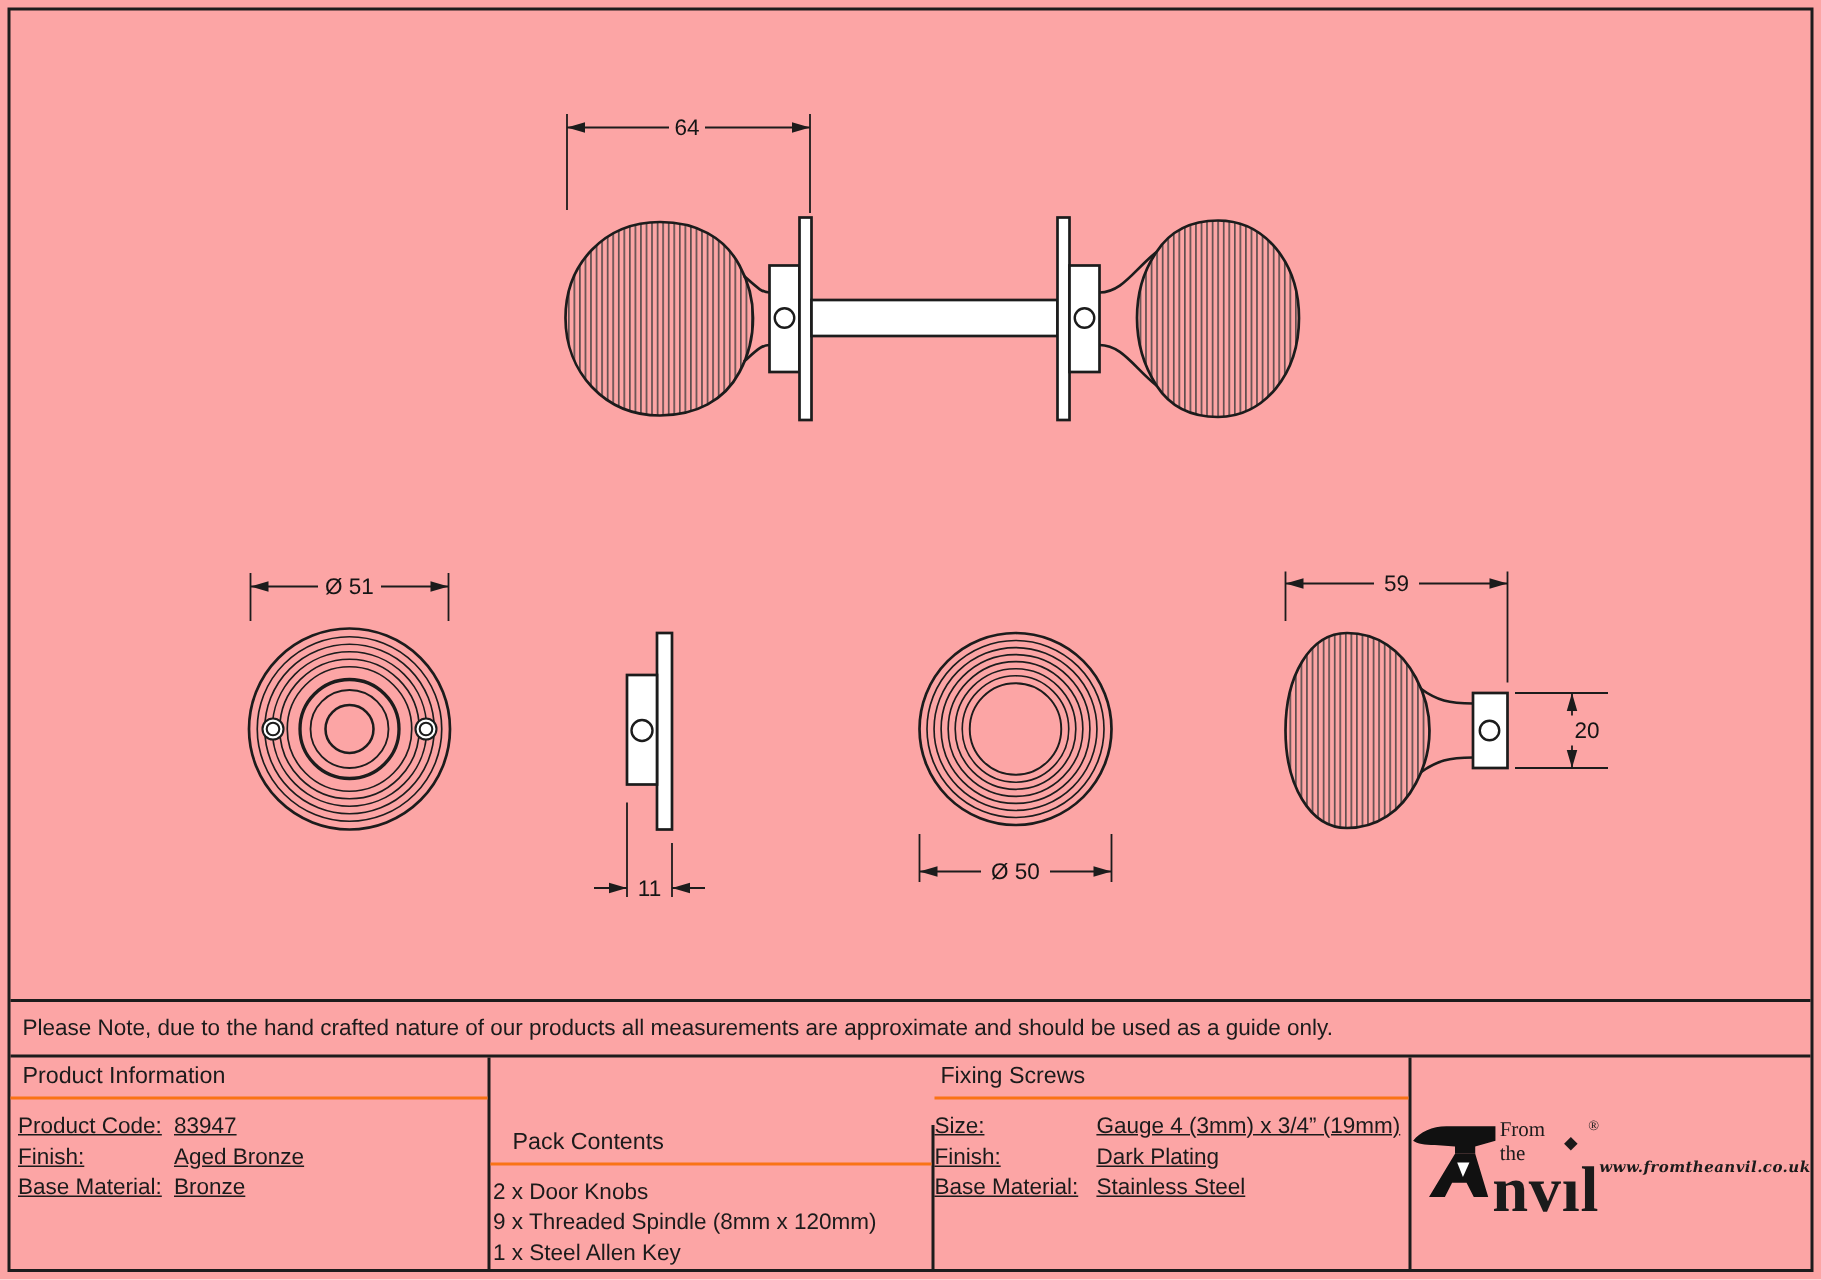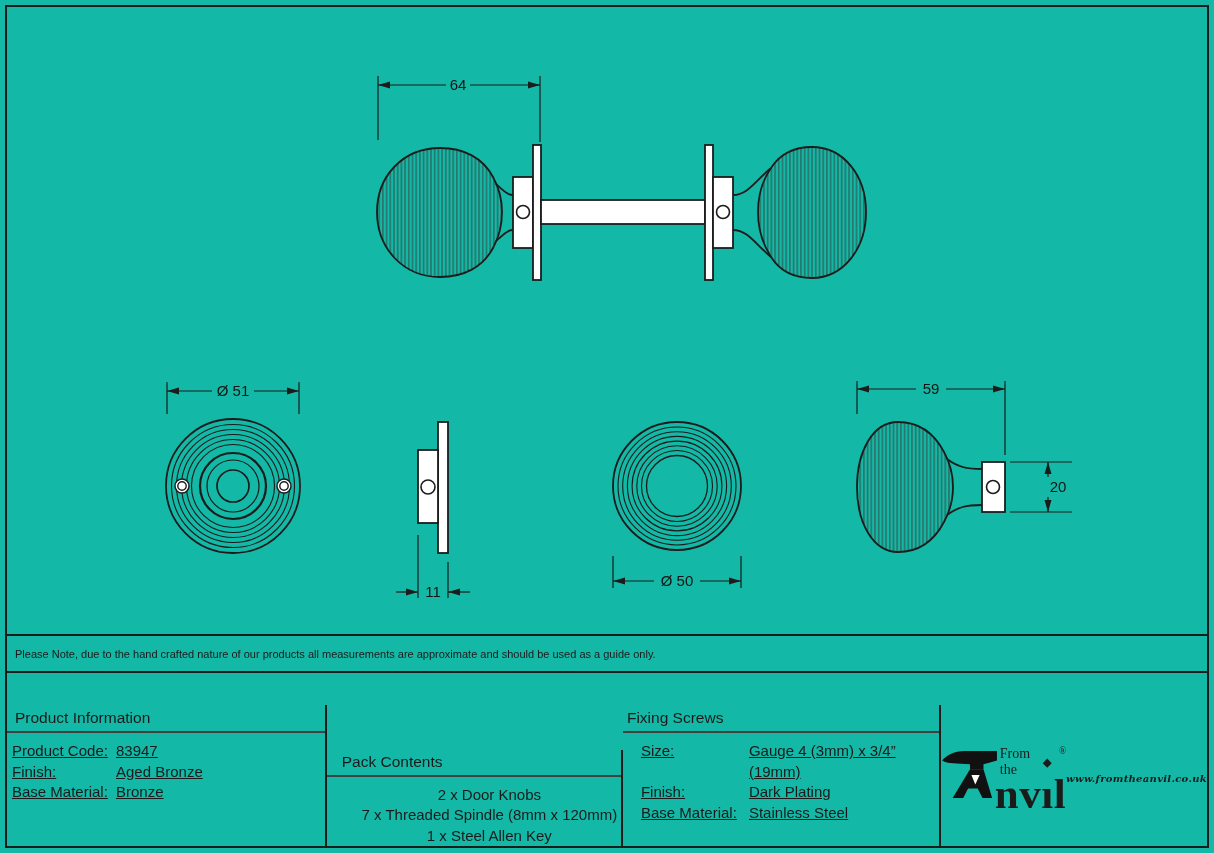--- a/index.html
+++ b/index.html
@@ -1,47 +1,47 @@
 <!DOCTYPE html>
 <html><head>
 <meta charset="utf-8">
 <style>
   html,body{margin:0;padding:0;background:#ffffff;}
-  .page{position:relative;width:1214px;height:853px;background:#14b8a6;
+  .page{position:relative;width:1214px;height:853px;background:#fca5a5;
         font-family:"Liberation Sans",sans-serif;color:#1b1b1b;overflow:hidden;}
   .page-border{position:absolute;left:5px;top:5px;right:5px;bottom:5px;
         border:2px solid #1c1c1c;pointer-events:none;}
   .drawing{position:absolute;}
   .drawing text{font-family:"Liberation Sans",sans-serif;font-size:15px;fill:#151515;}
 
   
-  .note-row{position:absolute;left:7px;right:7px;top:634px;height:39px;box-sizing:border-box;
+  .note-row{position:absolute;left:7px;right:7px;top:666px;height:39px;box-sizing:border-box;
         border-top:2px solid #1c1c1c;border-bottom:2px solid #1c1c1c;
-        display:flex;align-items:center;padding-left:8px;font-size:11px;}
+        display:flex;align-items:center;padding-left:8px;font-size:15px;}
 
   
   .spec-table{position:absolute;left:7px;right:7px;top:705px;bottom:7px;display:flex;}
   .col{box-sizing:border-box;border-right:2px solid #1c1c1c;display:flex;flex-direction:column;}
   .col:last-child{border-right:none;}
   .col1{width:340px;}
   .col2{width:315px;margin-top:45px;}
   .col3{width:338px;}
   .col4{flex:1;}
-  .col-header{box-sizing:border-box;height:28px;border-bottom:2px solid #404040;
+  .col-header{box-sizing:border-box;height:28px;border-bottom:2px solid #f97316;
         display:flex;align-items:center;font-size:15.5px;}
   .col1 .col-header{padding-left:8px;}
   .col2 .col-header{padding-left:15px;}
   .col3 .col-header{padding-left:4px;}
   .col-body{padding-top:8px;font-size:15px;line-height:20.5px;}
   .kv-row{display:flex;text-decoration:underline;}
   .col1 .col-body{padding-left:5px;}
   .col1 .k{width:104px;flex:none;}
-  .col3 .col-body{padding-left:18px;}
+  .col3 .col-body{}
   .col3 .k{width:108px;flex:none;}
-  .col2 .col-body{padding-left:31px;text-align:center;}
+  .col2 .col-body{padding-left:2px;}
 
   
   .logo-cell{align-items:center;justify-content:center;}
   .logo{display:flex;flex-direction:row;align-items:center;}
   .logo-main{display:flex;align-items:flex-start;}
   .anvil-svg{width:58px;height:52px;flex:none;margin-top:6px;}
   .logo-right{display:flex;flex-direction:column;margin-left:-4px;}
   .logo-top{display:flex;align-items:baseline;font-family:"Liberation Serif",serif;
         font-size:14px;margin-left:5px;margin-top:4px;}
   .logo-reg{font-size:9.5px;margin-left:22px;transform:translateY(-4px);}
@@ -216,21 +216,21 @@
           <span class="k">Base Material:</span>
           <span class="v">Bronze</span>
         </div>
       </div>
     </div>
 
     <div class="col col2">
       <div class="col-header">Pack Contents</div>
       <div class="col-body">
         <div>2 x Door Knobs</div>
-        <div>7 x Threaded Spindle (8mm x 120mm)</div>
+        <div>9 x Threaded Spindle (8mm x 120mm)</div>
         <div>1 x Steel Allen Key</div>
       </div>
     </div>
 
     <div class="col col3">
       <div class="col-header">Fixing Screws</div>
       <div class="col-body">
         <div class="kv-row">
           <span class="k">Size:</span>
           <span class="v">Gauge 4 (3mm) x 3/4” (19mm)</span>

